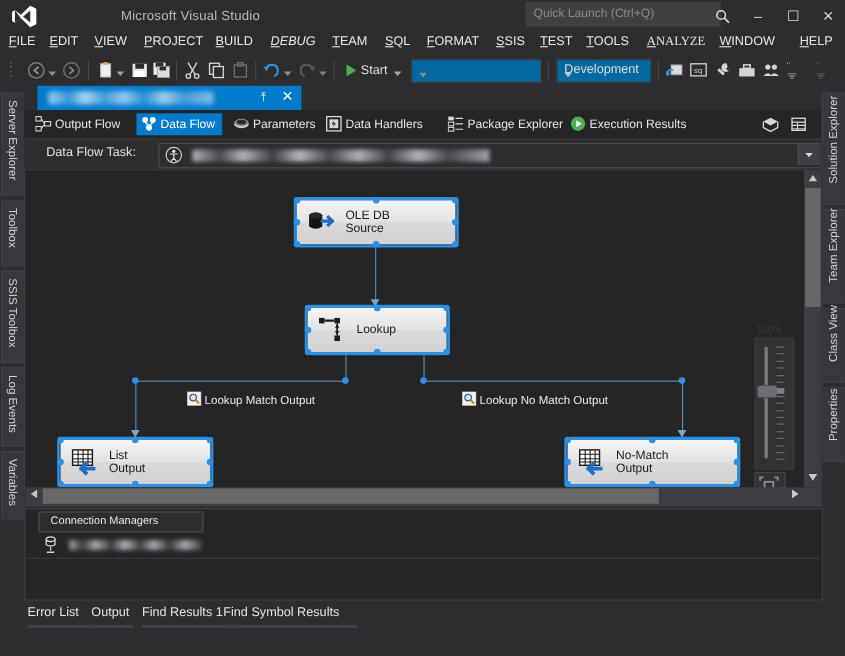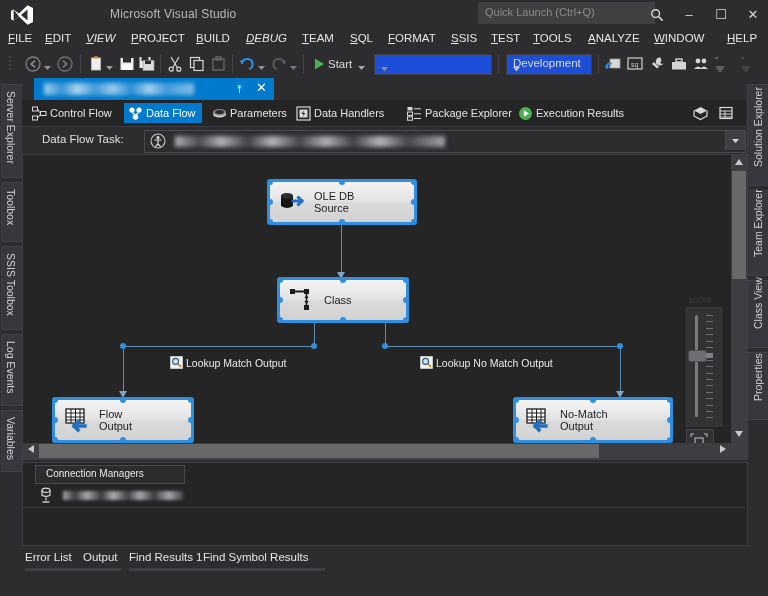--- a/index.html
+++ b/index.html
@@ -26,21 +26,21 @@
   .menubar{position:absolute;left:0;top:30px;width:768px;height:20px;}
   .menu-item{position:absolute;top:2px;font-size:11.5px;color:#e6e6e6;white-space:nowrap;}
   .menu-item u{text-decoration:underline;}
 
   
   .toolbar{position:absolute;left:0;top:50px;width:768px;height:28px;background:#2d2d30;}
   .tb-sep{position:absolute;top:5px;width:1px;height:18px;background:#46464a;}
   .tb-ico{position:absolute;top:5px;width:18px;height:18px;}
   .tb-caret{position:absolute;top:11px;width:7px;height:6px;}
   .start-btn{position:absolute;top:4px;height:20px;color:#dcdcdc;font-size:11.5px;line-height:20px;}
-  .combo{position:absolute;top:4px;height:19px;border:1px solid #3f3f46;background:#1d4ed8;}
+  .combo{position:absolute;top:4px;height:19px;border:1px solid #3f3f46;background:#0369a1;}
   .combo span{position:absolute;left:6px;top:2px;font-size:11.5px;color:#dcdcdc;}
   .combo .cb-ar{position:absolute;right:5px;top:7px;}
 
   
   .dock-left{position:absolute;left:0;top:78px;width:22px;height:400px;background:#2d2d30;}
   .dock-right{position:absolute;left:746px;top:78px;width:22px;height:400px;background:#2d2d30;}
   .vtab{position:absolute;left:1px;width:20px;background:#37373d;border:1px solid #3f3f46;}
   .vtab .lbl{
     position:absolute;white-space:nowrap;font-size:10.5px;color:#d0d0d0;
     transform-origin:0 0;
@@ -164,31 +164,31 @@
     </div>
 
     <div class="win-btn win-min">–</div>
     <div class="win-btn win-max">☐</div>
     <div class="win-btn win-close">✕</div>
   </div>
 
   <div class="menubar" id="menubar">
       <div class="menu-item" style="left: 8px;"><u>F</u>ILE</div>
       <div class="menu-item" style="left: 45px;"><u>E</u>DIT</div>
-      <div class="menu-item" style="left: 86px; font-style: italic;"><u>V</u>IEW</div>
+      <div class="menu-item" style="left: 86px;"><u>V</u>IEW</div>
       <div class="menu-item" style="left: 131px;"><u>P</u>ROJECT</div>
       <div class="menu-item" style="left: 196px;"><u>B</u>UILD</div>
       <div class="menu-item" style="left: 246px; font-style: italic;"><u>D</u>EBUG</div>
       <div class="menu-item" style="left: 302px;"><u>T</u>EAM</div>
       <div class="menu-item" style="left: 350px;"><u>S</u>QL</div>
       <div class="menu-item" style="left: 388px;"><u>F</u>ORMAT</div>
       <div class="menu-item" style="left: 451px;"><u>S</u>SIS</div>
       <div class="menu-item" style="left: 491px;"><u>T</u>EST</div>
       <div class="menu-item" style="left: 533px;"><u>T</u>OOLS</div>
-      <div class="menu-item" style="left: 588px;"><u>A</u>NALYZE</div>
+      <div class="menu-item" style="left: 588px; font-family: Liberation Serif, serif;"><u>A</u>NALYZE</div>
       <div class="menu-item" style="left: 654px;"><u>W</u>INDOW</div>
       <div class="menu-item" style="left: 727px;"><u>H</u>ELP</div>
     </div>
 
   <div class="toolbar">
     <div class="tb-ico" style="left:8px;opacity:.25">
       <svg width="6" height="18" viewBox="0 0 6 18">
           <g fill="#cfcfcf">
         <circle cx="2" cy="2" r="0.9"></circle>
             <circle cx="2" cy="6" r="0.9"></circle>
@@ -423,21 +423,21 @@
         <line x1="2" y1="9" x2="14" y2="9" stroke="#d8d8d8" stroke-width="1"></line>
         <line x1="2" y1="12" x2="14" y2="12" stroke="#d8d8d8" stroke-width="1"></line>
         <line x1="7" y1="6" x2="7" y2="13.5" stroke="#d8d8d8" stroke-width="1"></line>
       </svg>
     </div>
   <div class="destab" style="left: 6px;"><span class="ti"><svg width="15" height="15" viewBox="0 0 15 15">
             <rect x="0.5" y="1" width="5" height="4" fill="none" stroke="#d8d8d8" stroke-width="1"></rect>
             <rect x="8.5" y="5.5" width="5.5" height="4" fill="none" stroke="#d8d8d8" stroke-width="1"></rect>
             <rect x="0.5" y="10" width="5" height="4" fill="none" stroke="#d8d8d8" stroke-width="1"></rect>
             <path d="M5.5 3 L8.5 7.5 M5.5 12 L8.5 8" stroke="#d8d8d8" stroke-width="1" fill="none"></path>
-          </svg></span><span class="tl">Control Flow</span></div>
+          </svg></span><span class="tl">Output Flow</span></div>
       <div class="destab active" style="left: 102px;"><span class="ti"><svg width="15" height="15" viewBox="0 0 15 15">
             <circle cx="4" cy="4" r="2.6" fill="#ffffff"></circle>
             <circle cx="11" cy="4" r="2.6" fill="#ffffff"></circle>
             <circle cx="7.5" cy="11" r="2.8" fill="#ffffff"></circle>
             <path d="M4 6.6 L7 8.6 M11 6.6 L8 8.6" stroke="#ffffff" stroke-width="1.2"></path>
           </svg></span><span class="tl">Data Flow</span></div>
       <div class="destab" style="left: 186px; text-align: center;"><span class="ti"><svg width="15" height="15" viewBox="0 0 15 15">
             <ellipse cx="7.5" cy="8" rx="6.5" ry="3.6" fill="#d8d8d8"></ellipse>
             <ellipse cx="7.5" cy="6.4" rx="6.5" ry="3.4" fill="#8a8a8f"></ellipse>
             <ellipse cx="7.5" cy="6" rx="4.4" ry="2.1" fill="#2b2b2d"></ellipse>
@@ -536,21 +536,21 @@
             <div class="nicon"><svg width="28" height="28" viewBox="0 0 28 28">
                 <rect x="2" y="3" width="5" height="5" fill="#1c1c1c"></rect>
                 <rect x="16" y="3" width="5" height="5" fill="#1c1c1c"></rect>
                 <line x1="7" y1="5.5" x2="16" y2="5.5" stroke="#1c1c1c" stroke-width="2"></line>
                 <rect x="16" y="19" width="5" height="5" fill="#1c1c1c"></rect>
                 <line x1="18.5" y1="8" x2="18.5" y2="19" stroke="#1c1c1c" stroke-width="1.6"></line>
                 <path d="M18.5 9 L16.4 12 L20.6 12 Z" fill="#1c1c1c"></path>
                 <path d="M18.5 18 L16.4 15 L20.6 15 Z" fill="#1c1c1c"></path>
               </svg></div>
             <div class="ntext">
-              <div>Class</div>
+              <div>Lookup</div>
             </div>
             <div class="handle" style="left: -3px; top: -3px;"></div>
             <div class="handle" style="left: 60px; top: -3px;"></div>
             <div class="handle" style="left: 123px; top: -3px;"></div>
             <div class="handle" style="left: -3px; top: 17px;"></div>
             <div class="handle" style="left: 123px; top: 17px;"></div>
             <div class="handle" style="left: -3px; top: 37px;"></div>
             <div class="handle" style="left: 60px; top: 37px;"></div>
             <div class="handle" style="left: 123px; top: 37px;"></div>
           </div>
@@ -561,21 +561,21 @@
                   <line x1="3" y1="7" x2="21" y2="7"></line>
                   <line x1="3" y1="11" x2="21" y2="11"></line>
                   <line x1="3" y1="14" x2="21" y2="14"></line>
                   <line x1="8" y1="3" x2="8" y2="17"></line>
                   <line x1="12.5" y1="3" x2="12.5" y2="17"></line>
                   <line x1="17" y1="3" x2="17" y2="17"></line>
                 </g>
                 <path d="M22 20 L11 20 M11 20 L15 16 M11 20 L15 24" stroke="#1f6fc4" stroke-width="3.4" fill="none" stroke-linecap="square"></path>
               </svg></div>
             <div class="ntext">
-              <div>Flow</div>
+              <div>List</div>
               <div>Output</div>
             </div>
             <div class="handle" style="left: -3px; top: -3px;"></div>
             <div class="handle" style="left: 65px; top: -3px;"></div>
             <div class="handle" style="left: 133px; top: -3px;"></div>
             <div class="handle" style="left: -3px; top: 17px;"></div>
             <div class="handle" style="left: 133px; top: 17px;"></div>
             <div class="handle" style="left: -3px; top: 37px;"></div>
             <div class="handle" style="left: 65px; top: 37px;"></div>
             <div class="handle" style="left: 133px; top: 37px;"></div>

